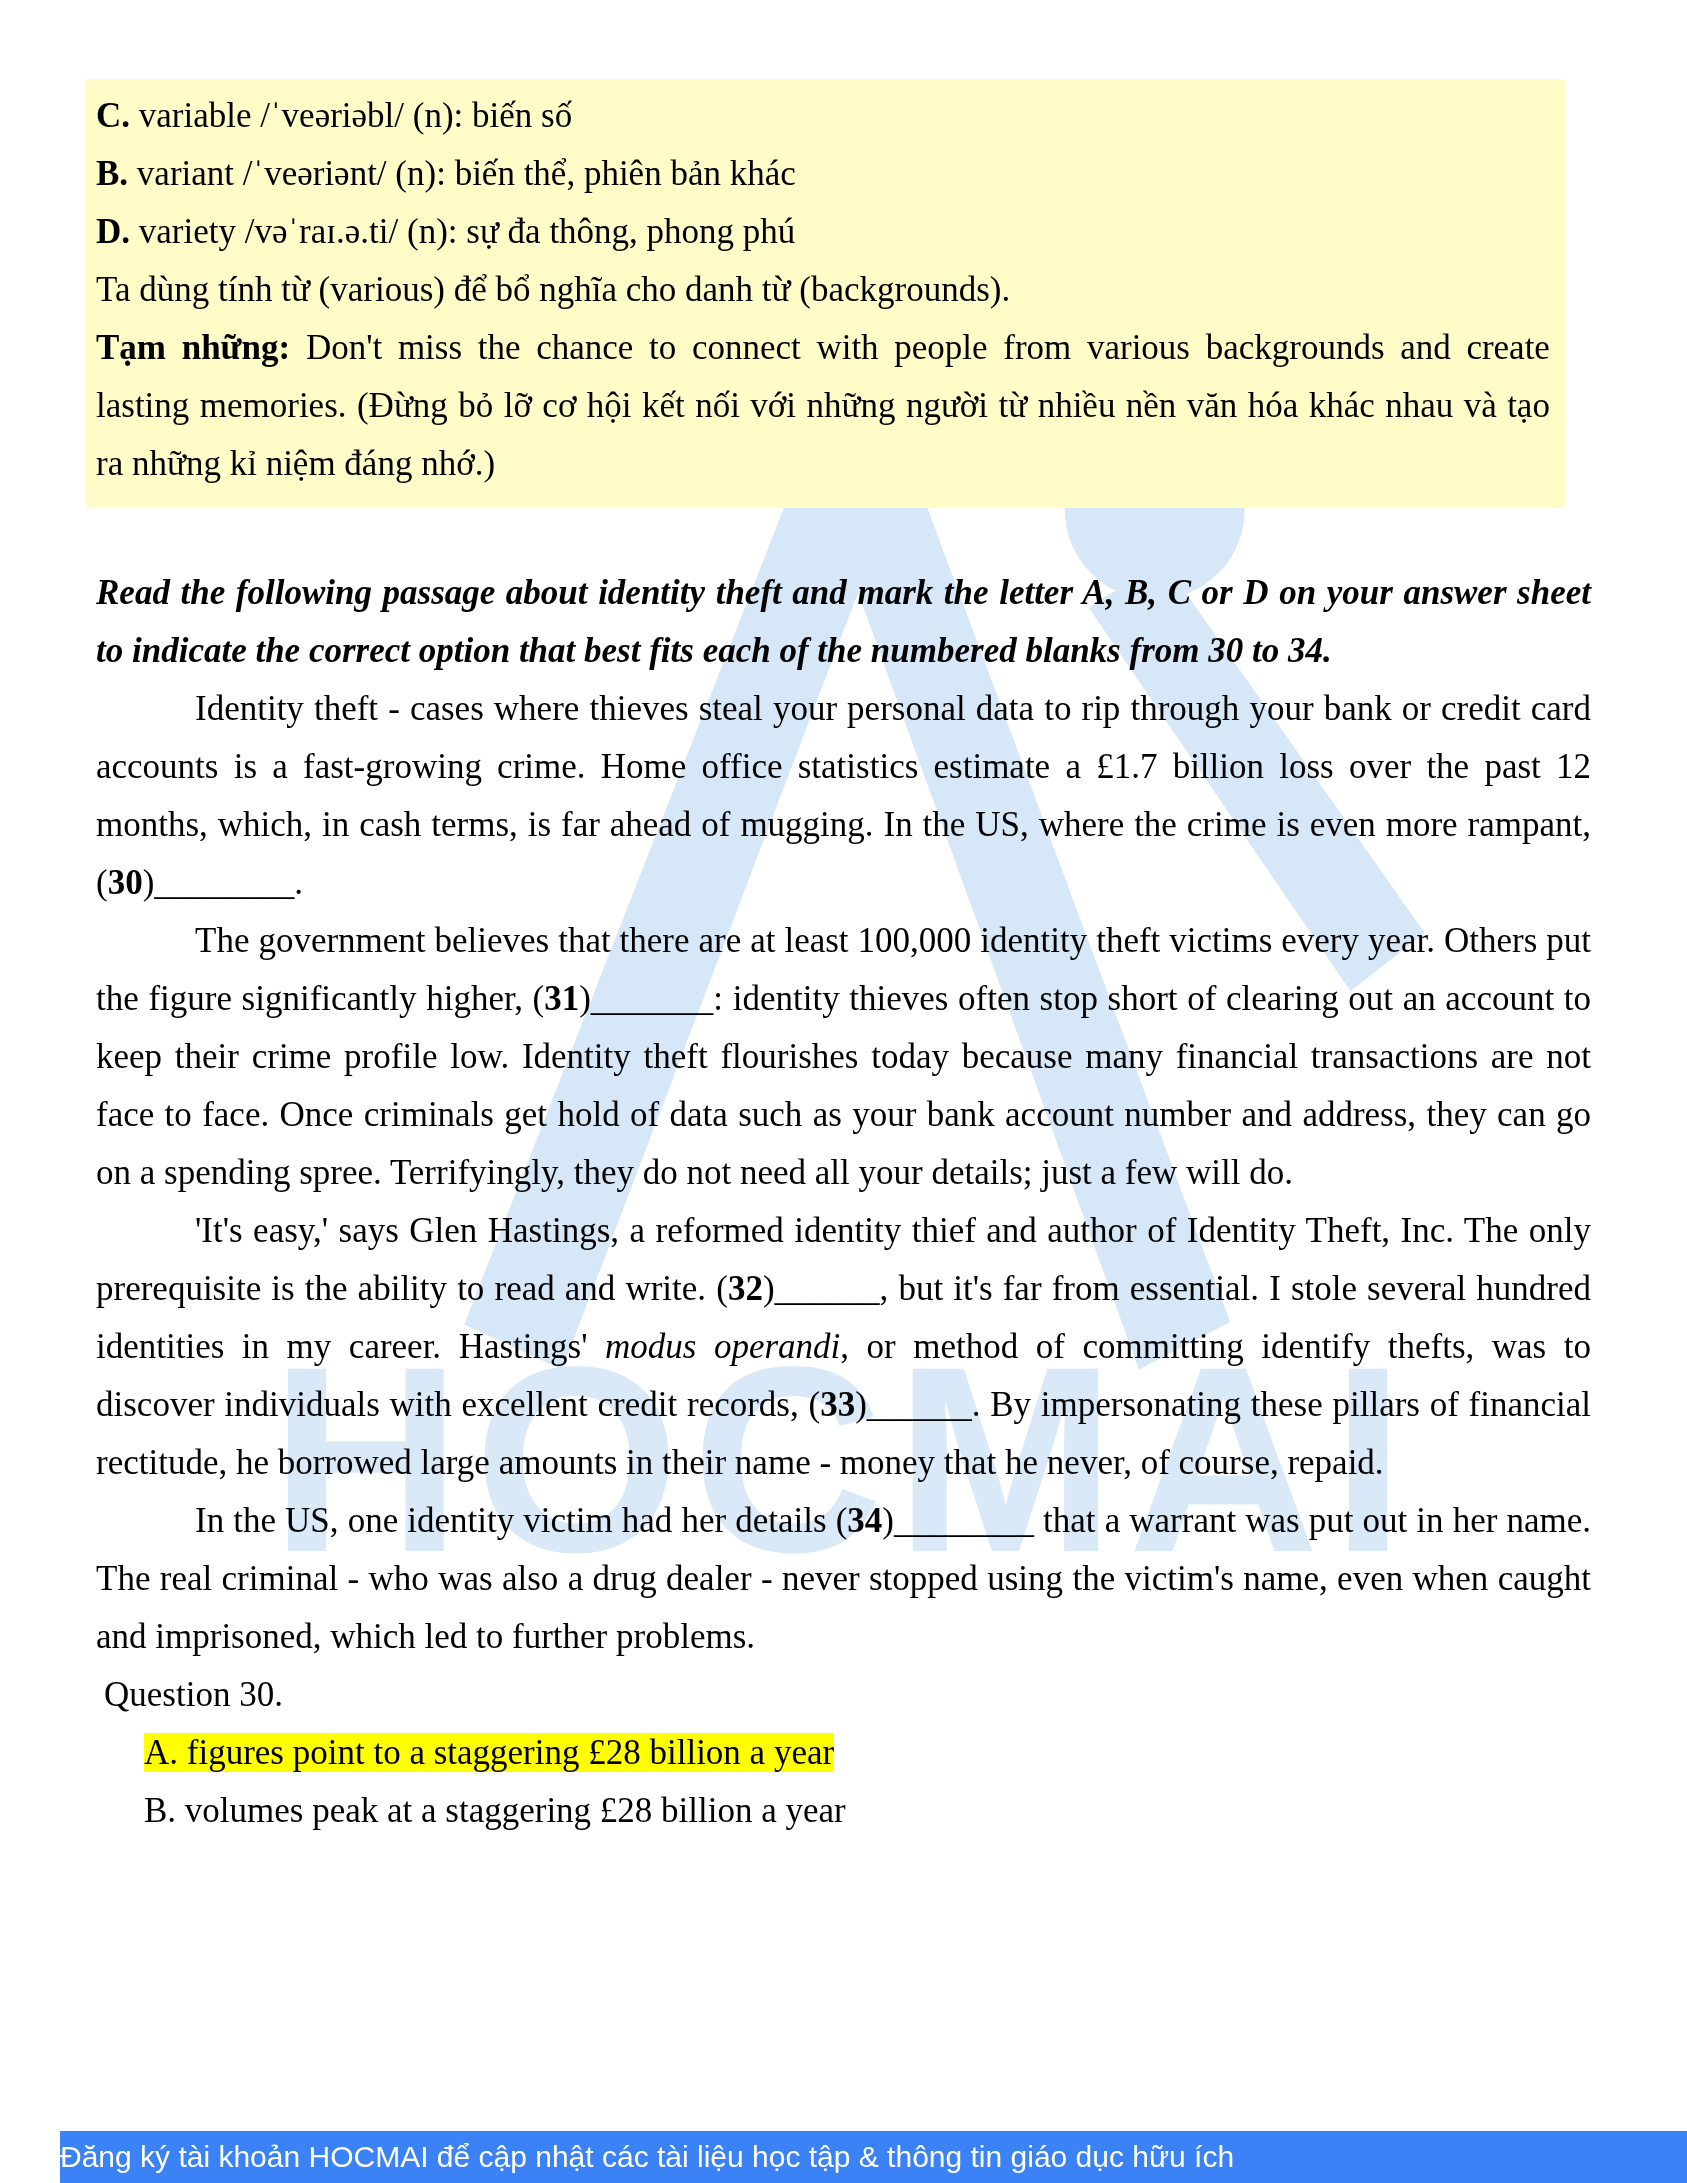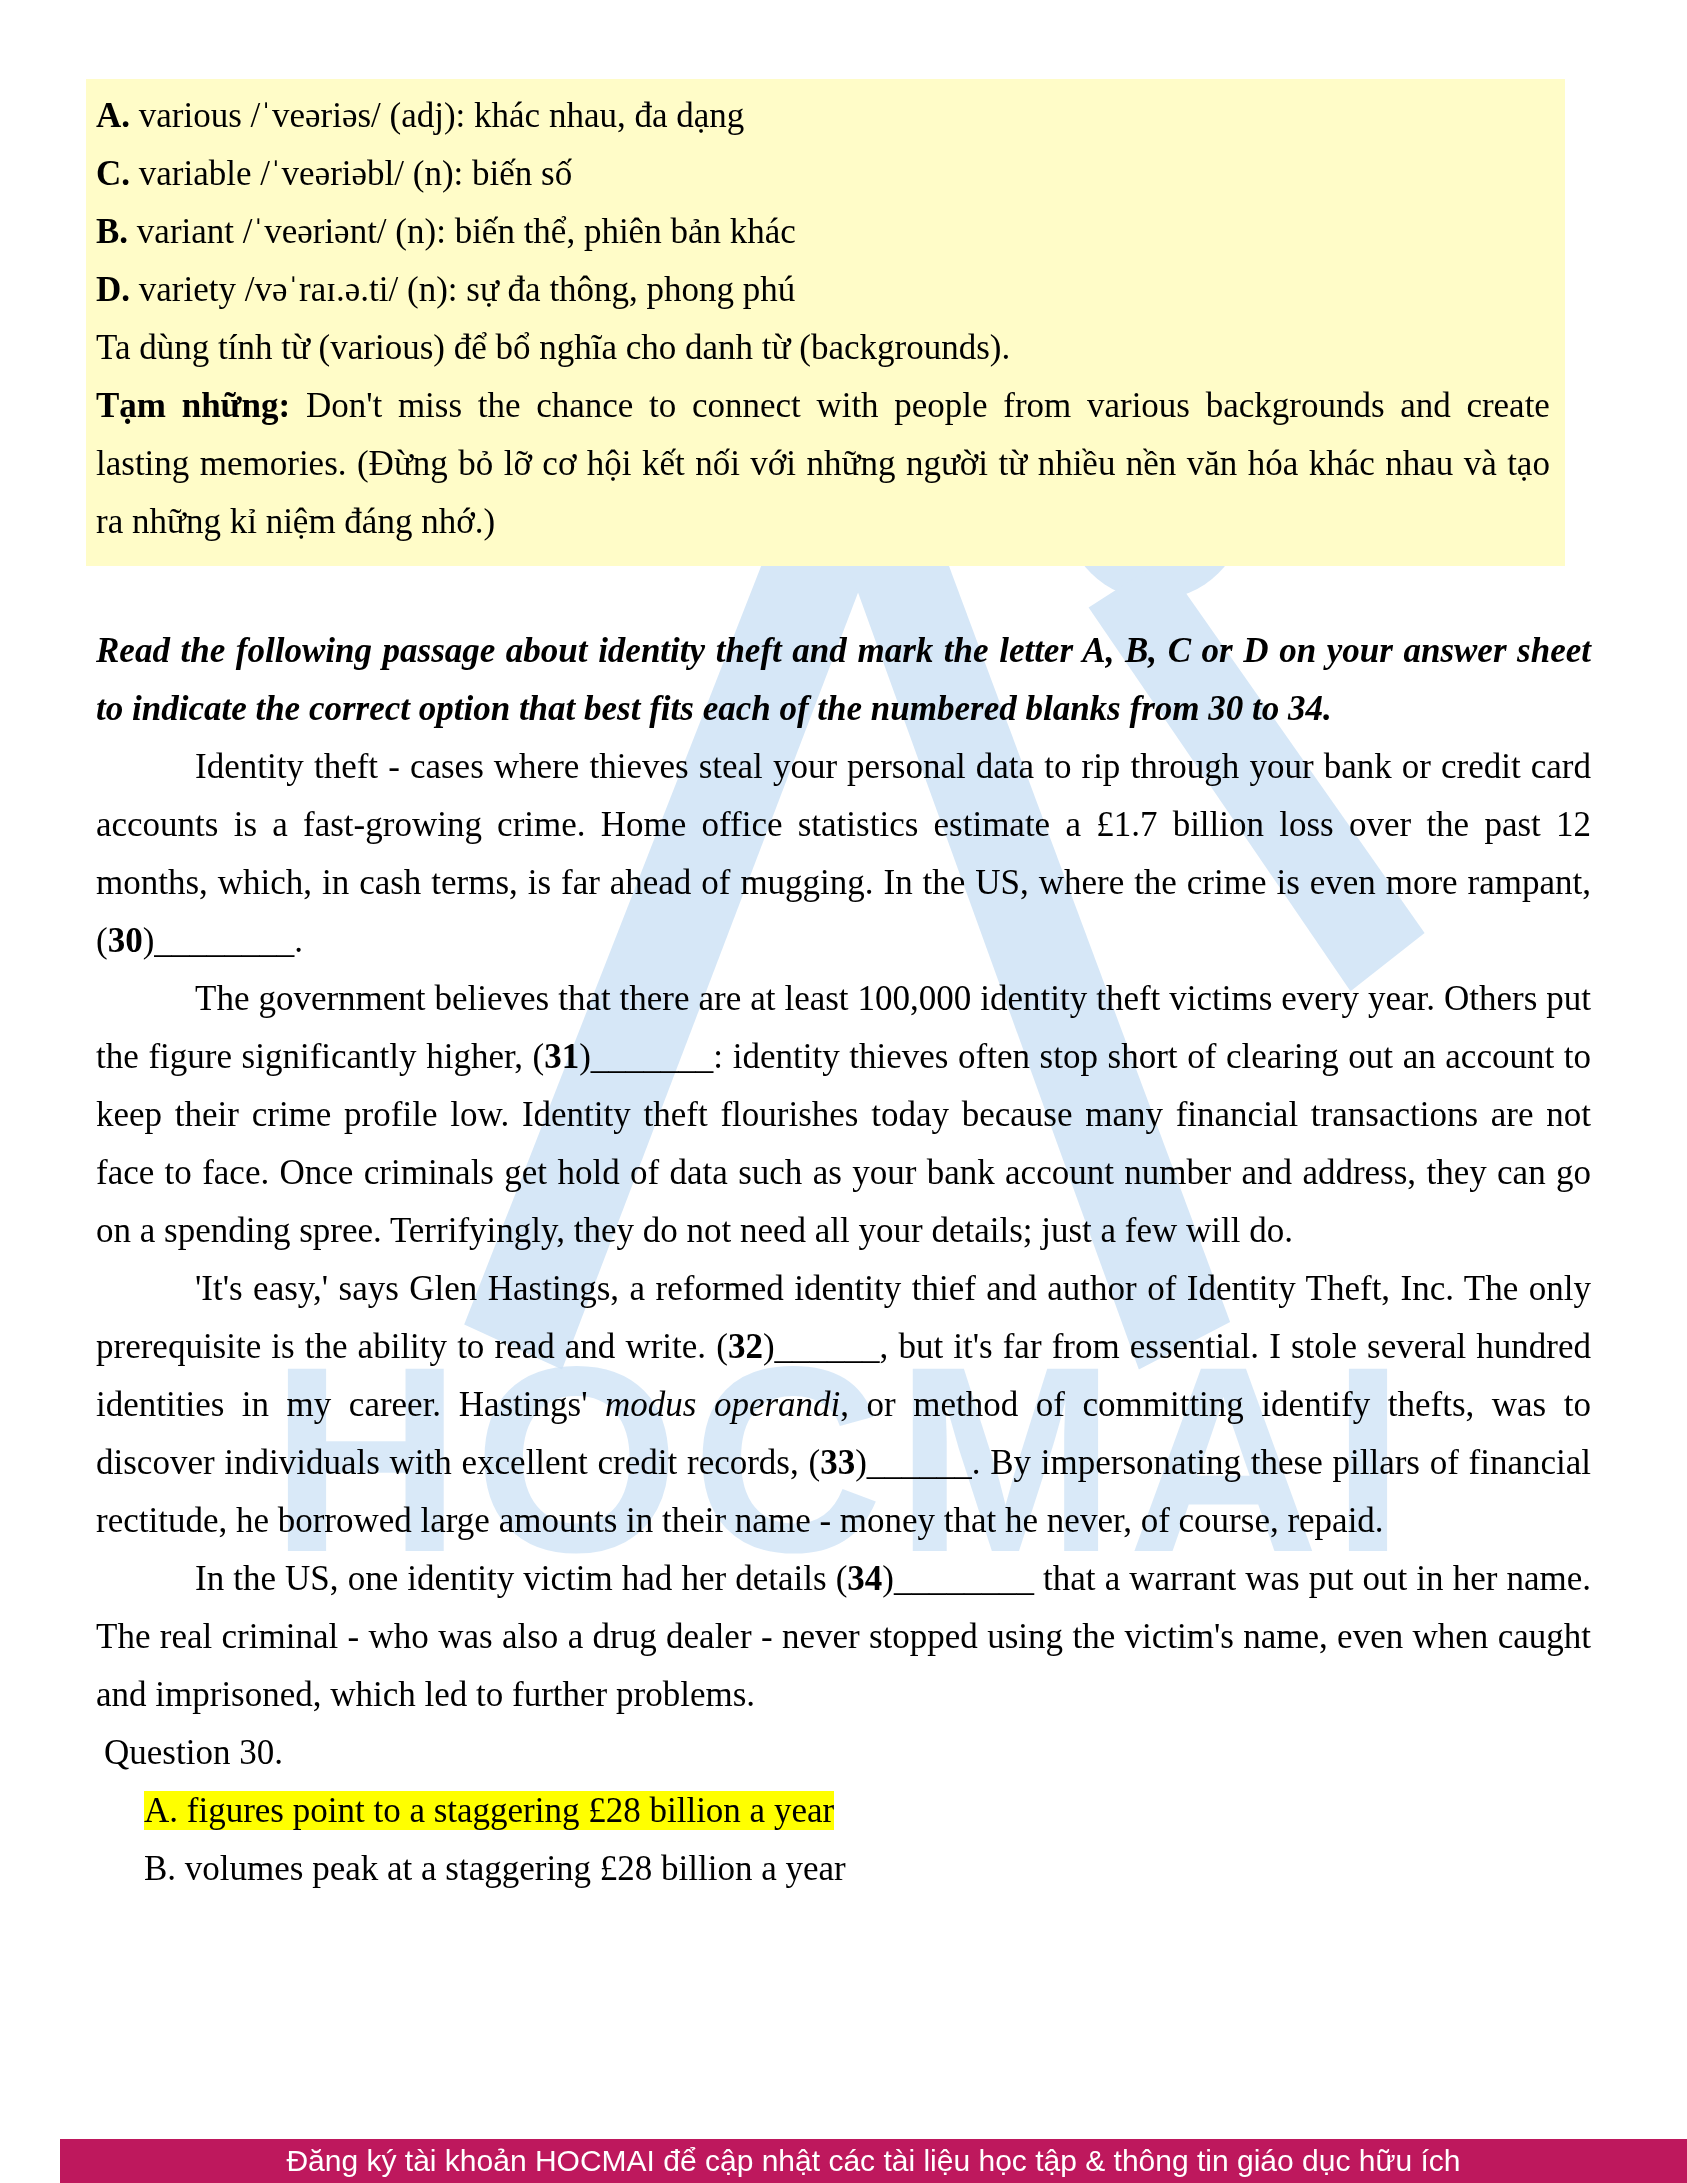--- a/index.html
+++ b/index.html
@@ -60,24 +60,24 @@
     text-align: justify;
     text-indent: 99px;
   }
   .qtitle { font-weight: normal; margin-left: 8px; }
   .option { padding-left: 48px; }
 
   
   .footer {
     position: absolute;
     left: 60px; right: 0; bottom: 0;
-    height: 44px;
-    background: #be185d;
+    height: 52px;
+    background: #3b82f6;
     z-index: 2;
-    display: flex; align-items: center; justify-content: center;
+    display: flex; align-items: center; 
     font-family: "Liberation Sans", sans-serif;
     font-size: 30px;
     color: #ffffff;
   }
 </style>
 </head>
 <body>
 
 <div class="page">
 
@@ -89,21 +89,20 @@
         <circle cx="600" cy="150" r="68"></circle>
         <polygon points="550,224 606,188 804,470 748,514"></polygon>
       </g>
     </svg>
     <div class="wm-text">HOCMAI</div>
   </div>
 
   <div class="content">
 
     <div class="expl">
-      <p class="line"><span style="font-weight: bold;">A.</span><span> various /ˈveəriəs/ (adj): khác nhau, đa dạng</span></p>
       <p class="line"><span style="font-weight: bold;">C.</span><span> variable /ˈveəriəbl/ (n): biến số</span></p>
       <p class="line"><span style="font-weight: bold;">B.</span><span> variant /ˈveəriənt/ (n): biến thể, phiên bản khác</span></p>
       <p class="line"><span style="font-weight: bold;">D.</span><span> variety /vəˈraɪ.ə.ti/ (n): sự đa thông, phong phú</span></p>
       <p class="line"><span>Ta dùng tính từ (various) để bổ nghĩa cho danh từ (backgrounds).</span></p>
       <p class="line"><span style="font-weight: bold;">Tạm những:</span><span> Don't miss the chance to connect with people from various backgrounds and create lasting memories. (Đừng bỏ lỡ cơ hội kết nối với những người từ nhiều nền văn hóa khác nhau và tạo ra những kỉ niệm đáng nhớ.)</span></p>
     </div>
 
     <p class="instruction">Read the following passage about identity theft and mark the letter A, B, C or D on your answer sheet to indicate the correct option that best fits each of the numbered blanks from 30 to 34.</p>
 
     <p class="para"><span>Identity theft - cases where thieves steal your personal data to rip through your bank or credit card accounts is a fast-growing crime. Home office statistics estimate a £1.7 billion loss over the past 12 months, which, in cash terms, is far ahead of mugging. In the US, where the crime is even more rampant, (</span><span style="font-weight: bold;">30</span><span>)________.</span></p>

